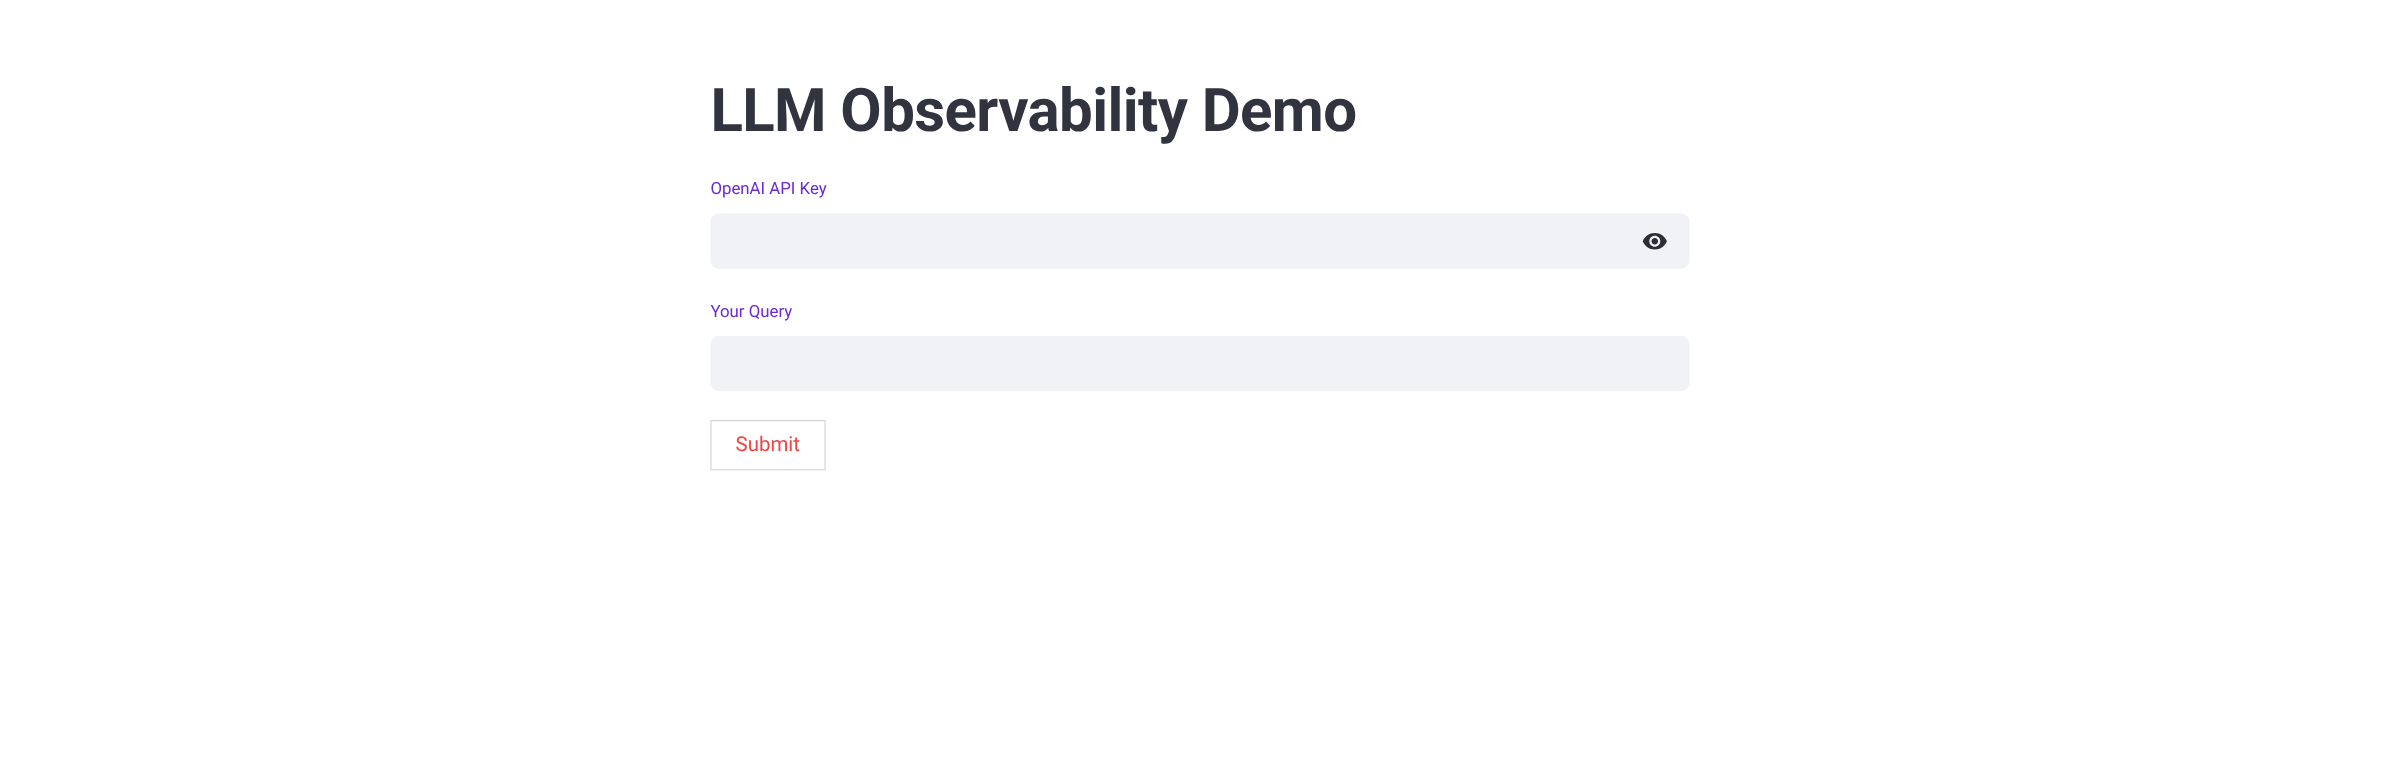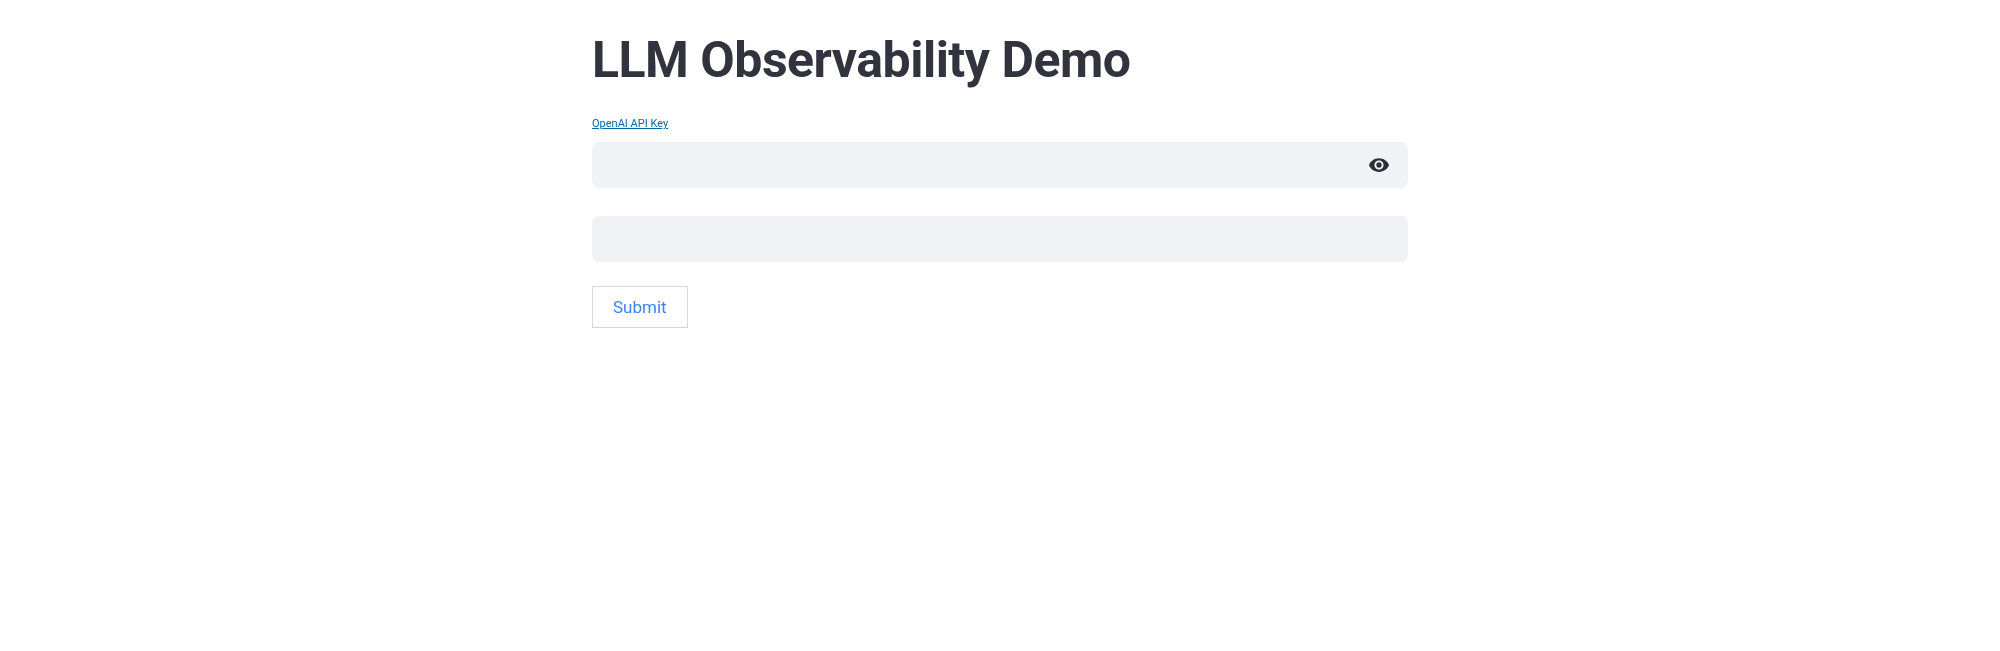--- a/index.html
+++ b/index.html
@@ -9,40 +9,39 @@
     }
     body {
       font-family: -apple-system, BlinkMacSystemFont, "Segoe UI", Roboto, "Helvetica Neue", Arial, sans-serif;
       background: #ffffff;
       color: #2d2d2d;
       width: 2000px;
       min-height: 651px;
     }
     .container {
       max-width: 816px;
-      margin: 0 auto;
-      padding-top: 31px;
+      margin: 16px auto;
+      padding-top: 48px;
     }
     .page-title {
       font-size: 50px;
       font-weight: 700;
       color: #31333f;
       margin-bottom: 28px;
       letter-spacing: -0.5px;
     }
     .form-group {
       margin-bottom: 28px;
     }
     .form-label {
       display: block;
-      font-size: 11px;
-      color: #0369a1;
+      font-size: 14px;
+      color: #6d28d9;
       margin-bottom: 12px;
       font-weight: 400;
-      text-decoration: underline;
     }
     .input-wrapper {
       position: relative;
       width: 100%;
     }
     .text-input {
       width: 100%;
       height: 46px;
       background: #f0f2f6;
       border: none;
@@ -80,21 +79,21 @@
       width: 22px;
       height: 22px;
       fill: #2d2d36;
     }
     .submit-button {
       background: #ffffff;
       border: 1px solid #d6d6d9;
       border-radius: 0;
       padding: 10px 20px;
       font-size: 17px;
-      color: #3b82f6;
+      color: #ef4444;
       cursor: pointer;
       font-family: inherit;
       margin-top: -4px;
     }
   </style>
 </head>
 <body>
 
 <div class="container">
   <h1 class="page-title">LLM Observability Demo</h1>
@@ -106,17 +105,18 @@
       <button class="eye-button">
         <svg class="eye-icon" viewBox="0 0 24 24">
           <path d="M12 4.5C7 4.5 2.73 7.61 1 12c1.73 4.39 6 7.5 11 7.5s9.27-3.11 11-7.5c-1.73-4.39-6-7.5-11-7.5zM12 17c-2.76 0-5-2.24-5-5s2.24-5 5-5 5 2.24 5 5-2.24 5-5 5zm0-8c-1.66 0-3 1.34-3 3s1.34 3 3 3 3-1.34 3-3-1.34-3-3-3z"></path>
         </svg>
       </button>
     </div>
   </div>
 
 
   <div class="form-group">
+    <label class="form-label">Your Query</label>
     <input type="text" class="text-input-plain" value="" style="">
   </div>
 
   <button class="submit-button">Submit</button>
 </div>
 
 </body></html>

